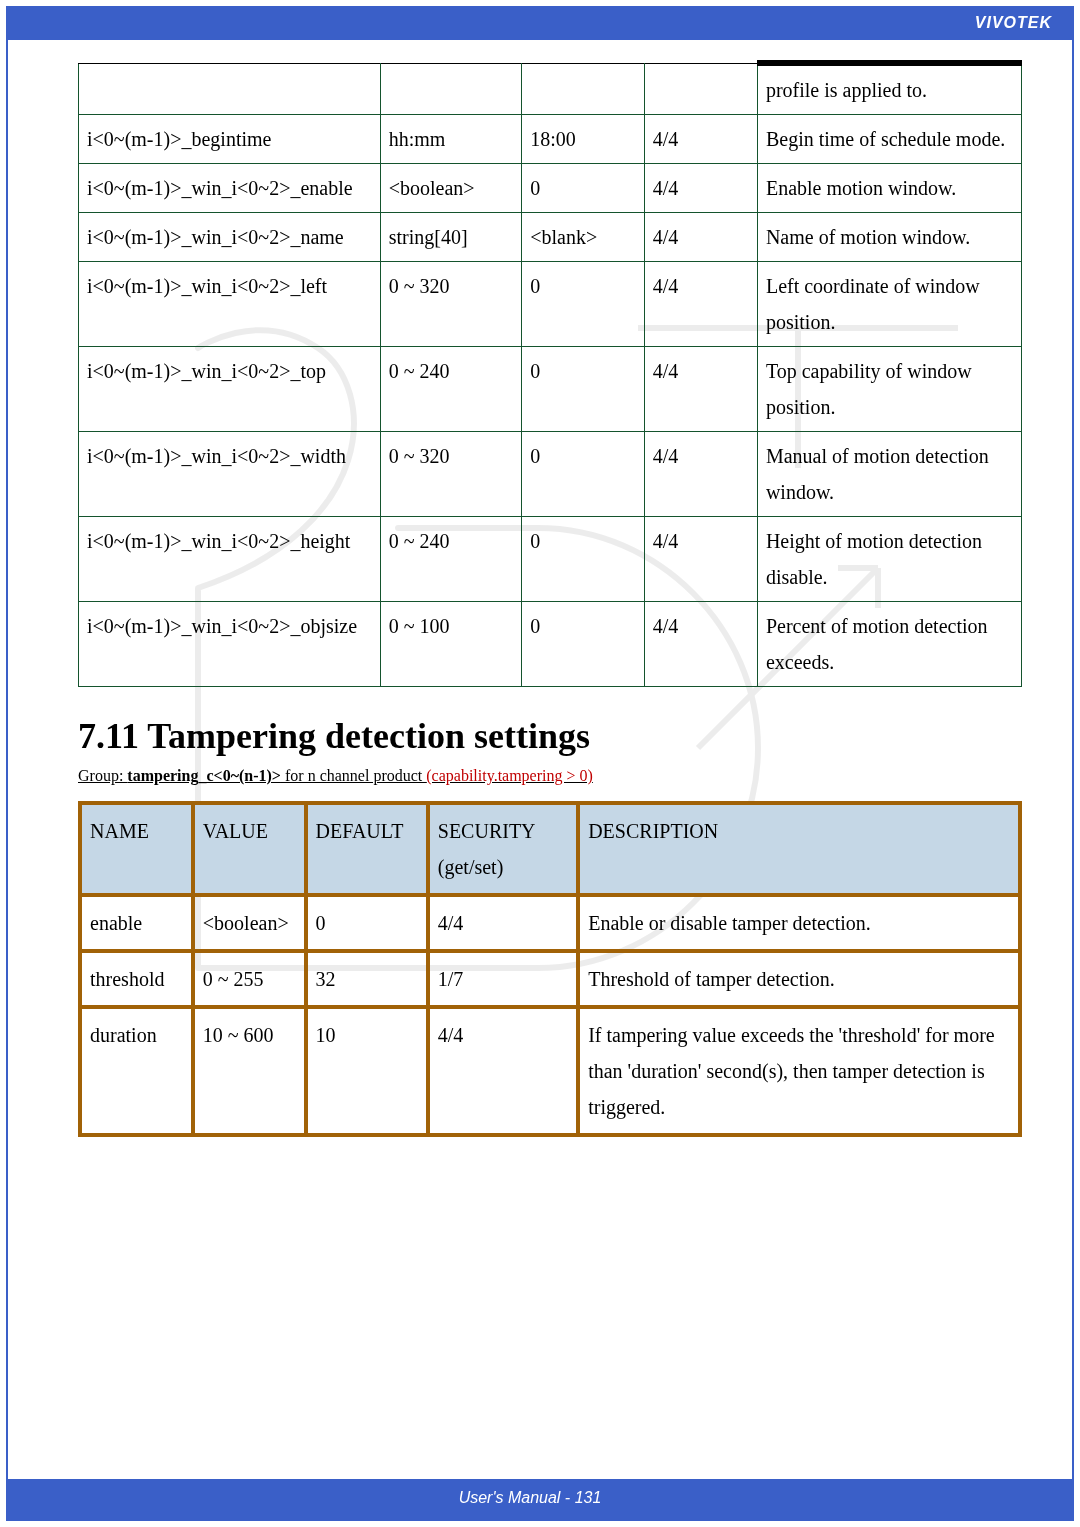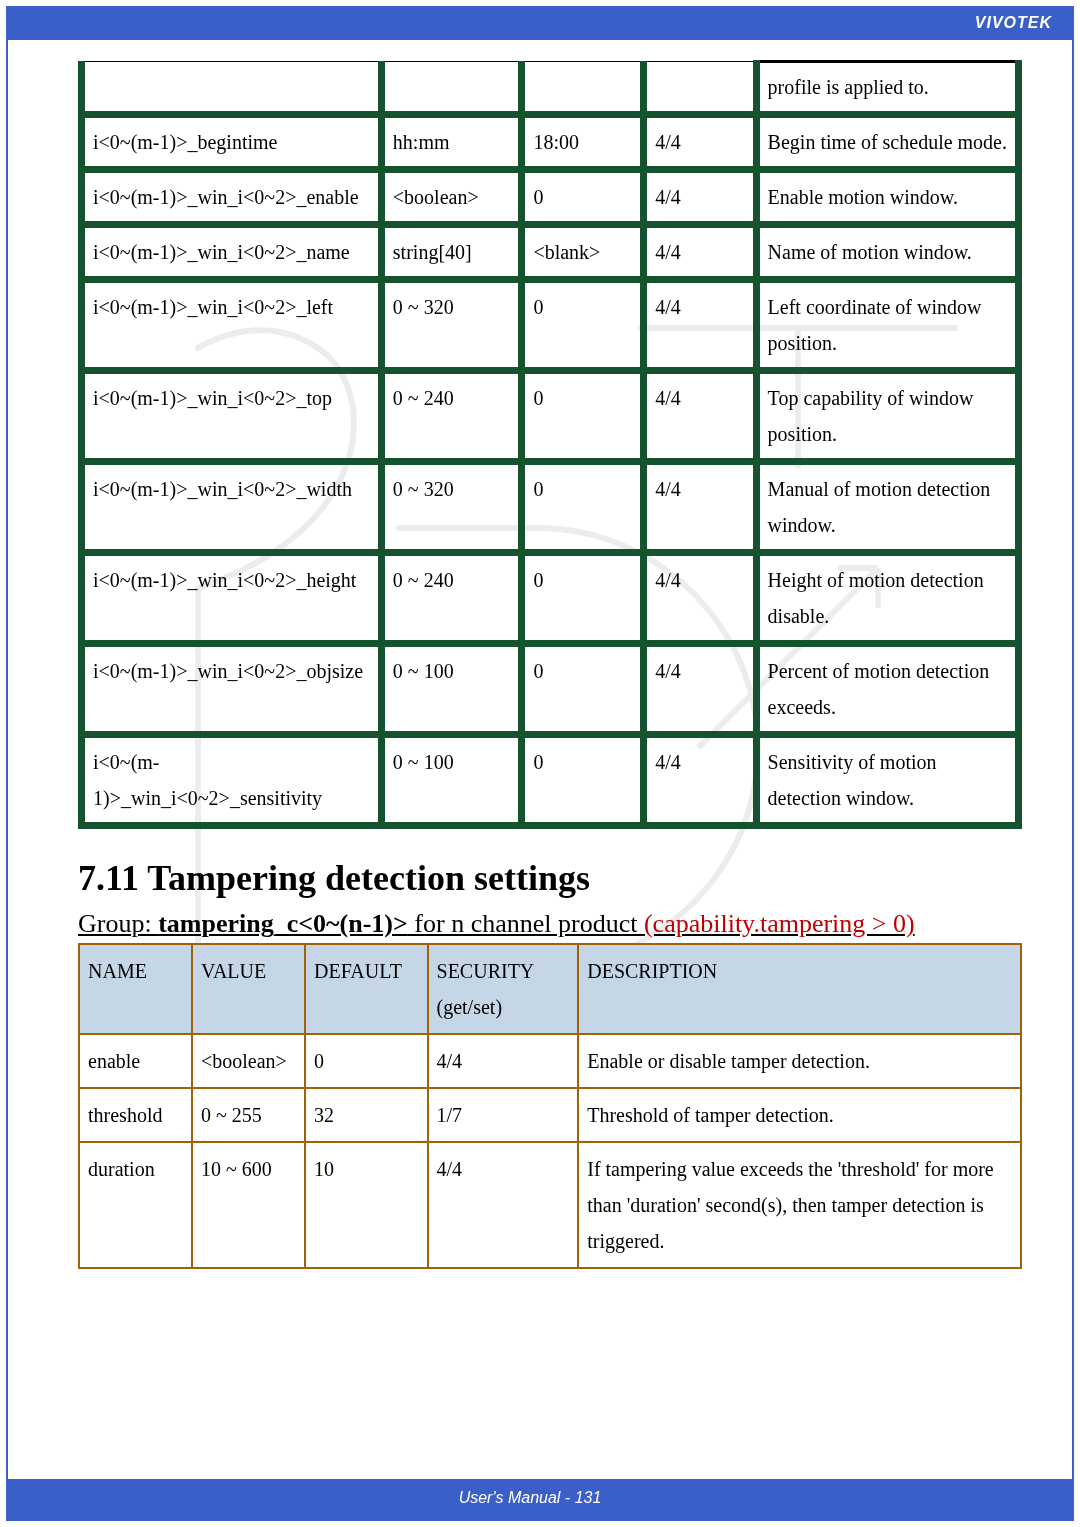--- a/index.html
+++ b/index.html
@@ -48,52 +48,52 @@
     left: 0; right: 0; bottom: 40px;
     padding: 20px 50px 0 70px;
   }
   .main-table {
     width: 100%;
     border-collapse: collapse;
     font-size: 20px;
     table-layout: fixed;
   }
   .main-table td {
-    border: 7px solid #14532d;
+    border: 1px solid #14532d;
     padding: 6px 8px;
     vertical-align: top;
     line-height: 1.8;
   }
   .main-table col.c1 { width: 32%; }
   .main-table col.c2 { width: 15%; }
   .main-table col.c3 { width: 13%; }
   .main-table col.c4 { width: 12%; }
   .main-table col.c5 { width: 28%; }
 
   h2.section {
     font-family: "Times New Roman", Times, serif;
     font-size: 36px;
     font-weight: bold;
     margin-top: 28px;
     margin-bottom: 10px;
   }
   .group-line {
-    font-size: 26px;
-    margin-bottom: 4px;
+    font-size: 16px;
+    margin-bottom: 16px;
   }
   .redtext { color: #c00000; }
 
   .sub-table {
     width: 100%;
     border-collapse: collapse;
     font-size: 20px;
     table-layout: fixed;
   }
   .sub-table th, .sub-table td {
-    border: 2px solid #a16207;
+    border: 4px solid #a16207;
     padding: 8px 8px;
     vertical-align: top;
     line-height: 1.8;
     text-align: left;
     font-weight: normal;
   }
   .sub-table thead th {
     background: #c5d7e6;
   }
   .sub-table col.s1 { width: 12%; }
@@ -140,21 +140,21 @@
           <col class="c3">
           <col class="c4">
           <col class="c5">
         </colgroup>
       <tbody>
         <tr>
           <td style="border-top:1px solid #000;"></td>
           <td style="border-top:1px solid #000;"></td>
           <td style="border-top:1px solid #000;"></td>
           <td style="border-top:1px solid #000;"></td>
-          <td style="border-top:3px solid #000000;">profile is applied to.</td>
+          <td style="border-top:6px solid #000000;">profile is applied to.</td>
         </tr>
         <tr>
           <td>i&lt;0~(m-1)&gt;_begintime</td>
           <td>hh:mm</td>
           <td>18:00</td>
           <td>4/4</td>
           <td>Begin time of schedule mode.</td>
         </tr>
         <tr>
           <td>i&lt;0~(m-1)&gt;_win_i&lt;0~2&gt;_enable</td>
@@ -197,27 +197,20 @@
           <td>0</td>
           <td>4/4</td>
           <td>Height of motion detection disable.</td>
         </tr>
         <tr>
           <td>i&lt;0~(m-1)&gt;_win_i&lt;0~2&gt;_objsize</td>
           <td>0 ~ 100</td>
           <td>0</td>
           <td>4/4</td>
           <td>Percent of motion detection exceeds.</td>
-        </tr>
-        <tr>
-          <td>i&lt;0~(m-1)&gt;_win_i&lt;0~2&gt;_sensitivity</td>
-          <td>0 ~ 100</td>
-          <td>0</td>
-          <td>4/4</td>
-          <td>Sensitivity of motion detection window.</td>
         </tr>
       </tbody>
     </table>
 
     <h2 class="section">7.11 Tampering detection settings</h2>
 
     <div class="group-line">
       <span style="text-decoration: underline;">
         <span>Group: </span><b>tampering_c&lt;0~(n-1)&gt;</b><span> for n channel product </span><span class="redtext">(capability.tampering &gt; 0)</span>
       </span>

